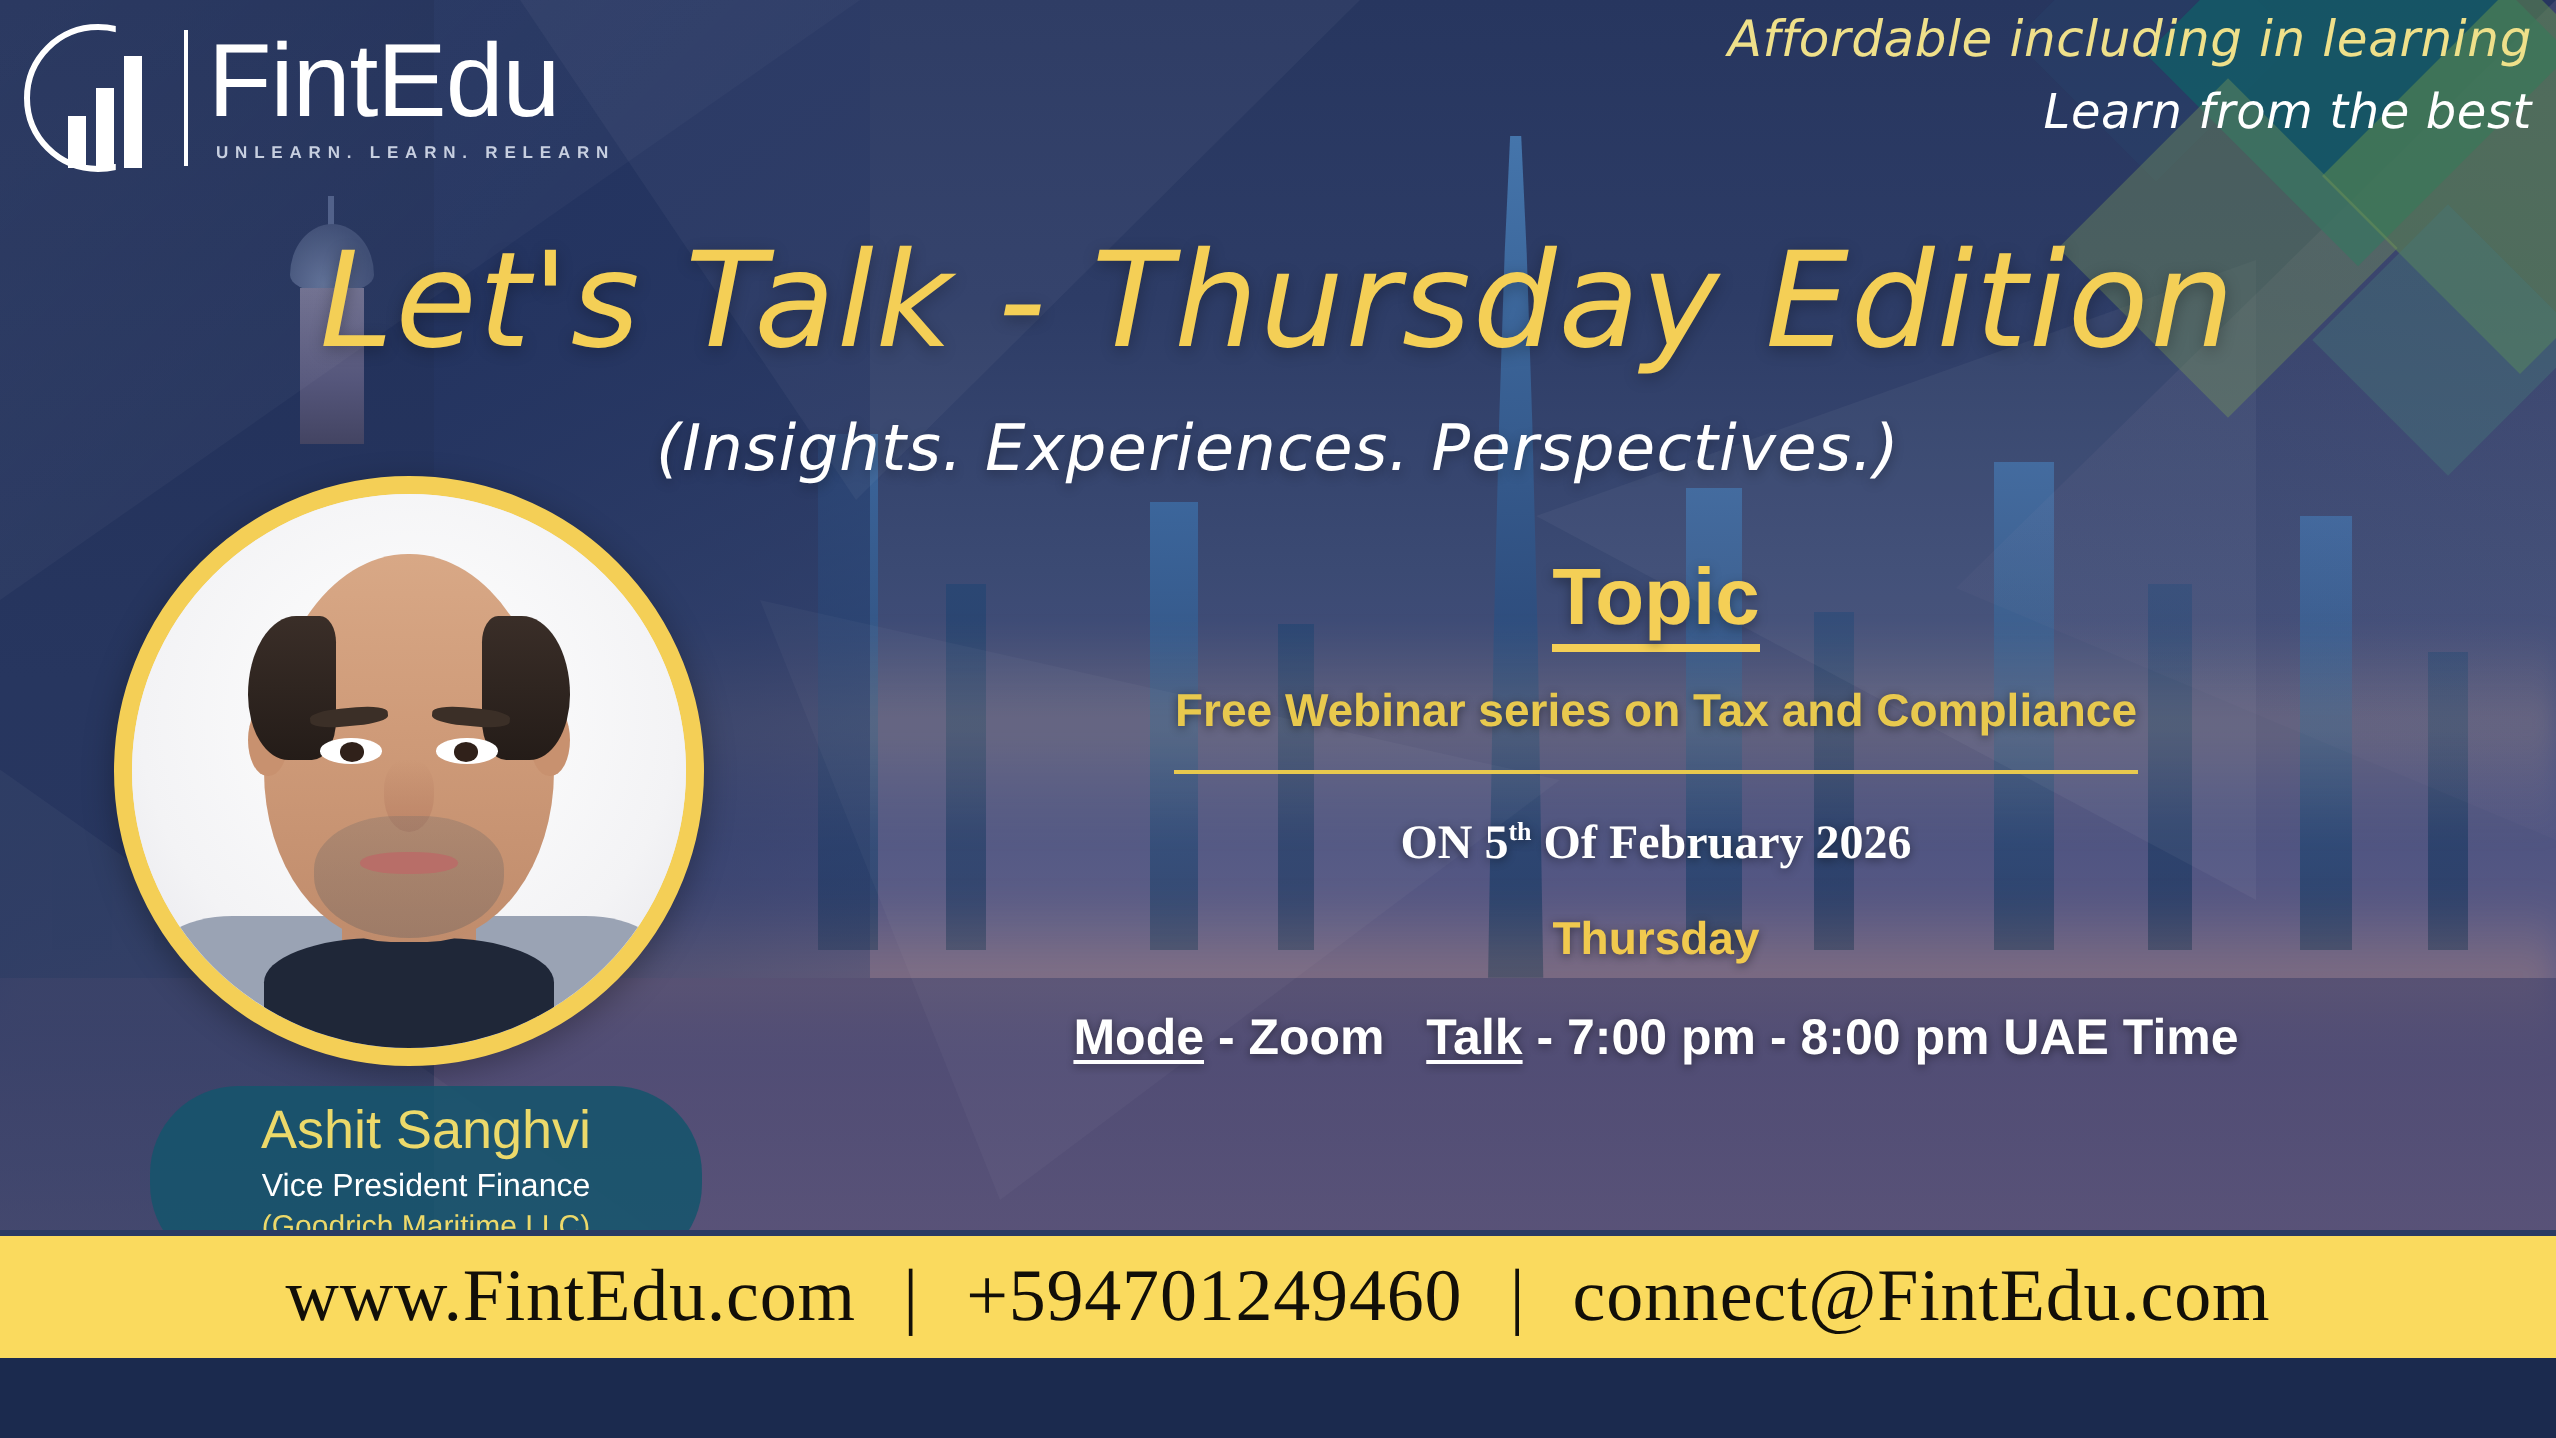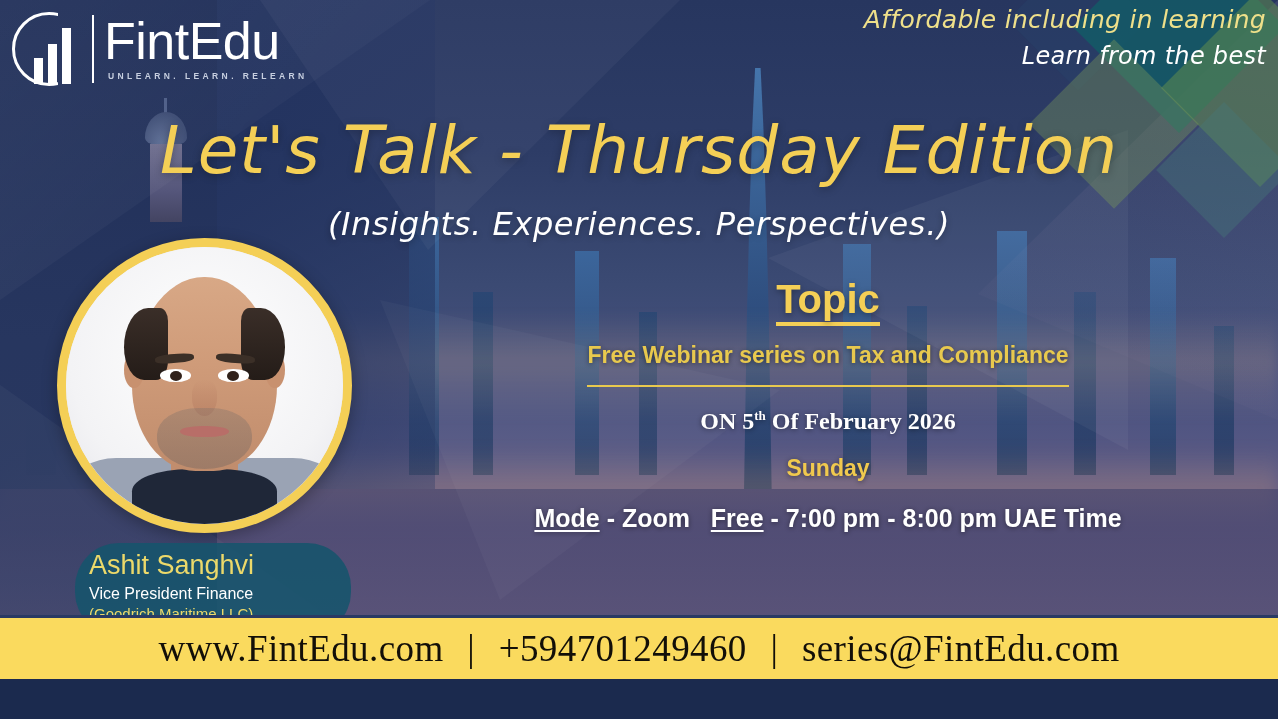--- a/index.html
+++ b/index.html
@@ -196,21 +196,21 @@
   .face .mouth{ position:absolute; left:41%; top:64.5%; width:18%; height:4.2%; background:#b86e68; border-radius:45%; }
   .face .chin{ position:absolute; left:33%; top:58%; width:34%; height:22%; background:linear-gradient(180deg,rgba(120,110,105,.32) 0%,rgba(110,100,96,.42) 100%); border-radius:45% 45% 52% 52%; }
   .face .shirt{ position:absolute; left:24%; bottom:0; width:52%; height:20%; background:#1f2738; border-radius:40% 40% 0 0; }
   .face .jacket-l{ position:absolute; left:2%; bottom:0; width:38%; height:24%; background:#9aa3b4; border-radius:42% 10% 0 0; }
   .face .jacket-r{ position:absolute; right:2%; bottom:0; width:38%; height:24%; background:#9aa3b4; border-radius:10% 42% 0 0; }
 
   .speaker-card{
     position:absolute; left:75px; top:543px; width:276px; padding:7px 14px 11px;
     background:rgba(22,84,108,.88);
     border-radius:44px 44px 44px 44px;
-    text-align:left;
+    text-align:center;
   }
   .sp-name{ font-size:27px; font-weight:400; color:#ecd96a; line-height:1.18; }
   .sp-role{ font-size:16px; font-weight:400; color:#ffffff; line-height:1.35; margin-top:1px; }
   .sp-org{ font-size:15px; font-weight:400; color:#ecd96a; line-height:1.35; }
 
   
   .footer{
     position:absolute; left:0; bottom:0; width:100%; height:64px;
     background:#fada5e; display:flex; align-items:center; justify-content:center;
     border-top:3px solid #2a3a63;
@@ -298,27 +298,27 @@
 
   <div class="content">
     <div><span class="topic-label">Topic</span></div>
     <div><span class="series">Free Webinar series on Tax and Compliance</span></div>
 
     <div class="date-line">
       <span>ON 5</span><sup>th</sup>
       <span>Of February 2026</span>
     </div>
 
-    <div class="day-line">Sunday</div>
+    <div class="day-line">Thursday</div>
 
     <div class="mode-line">
       <u>Mode</u>
       <span>- Zoom</span>
       &nbsp;
-      <u>Free</u>
+      <u>Talk</u>
       <span>- 7:00 pm - 8:00 pm UAE Time</span>
     </div>
   </div>
 
   <div class="photo">
     <div class="face">
       <div class="bgw"></div>
       <div class="jacket-l"></div>
         <div class="jacket-r"></div>
       <div class="neck"></div>
@@ -345,17 +345,17 @@
     <div class="sp-role">Vice President Finance</div>
     <div class="sp-org">(Goodrich Maritime LLC)</div>
   </div>
 
   <div class="footer">
     <div class="footer-text">
       <span>www.FintEdu.com</span>
       <span class="sep">|</span>
       <span>+594701249460</span>
       <span class="sep">|</span>
-      <span>series@FintEdu.com</span>
+      <span>connect@FintEdu.com</span>
     </div>
   </div>
 
 </div>
 
 </body></html>

